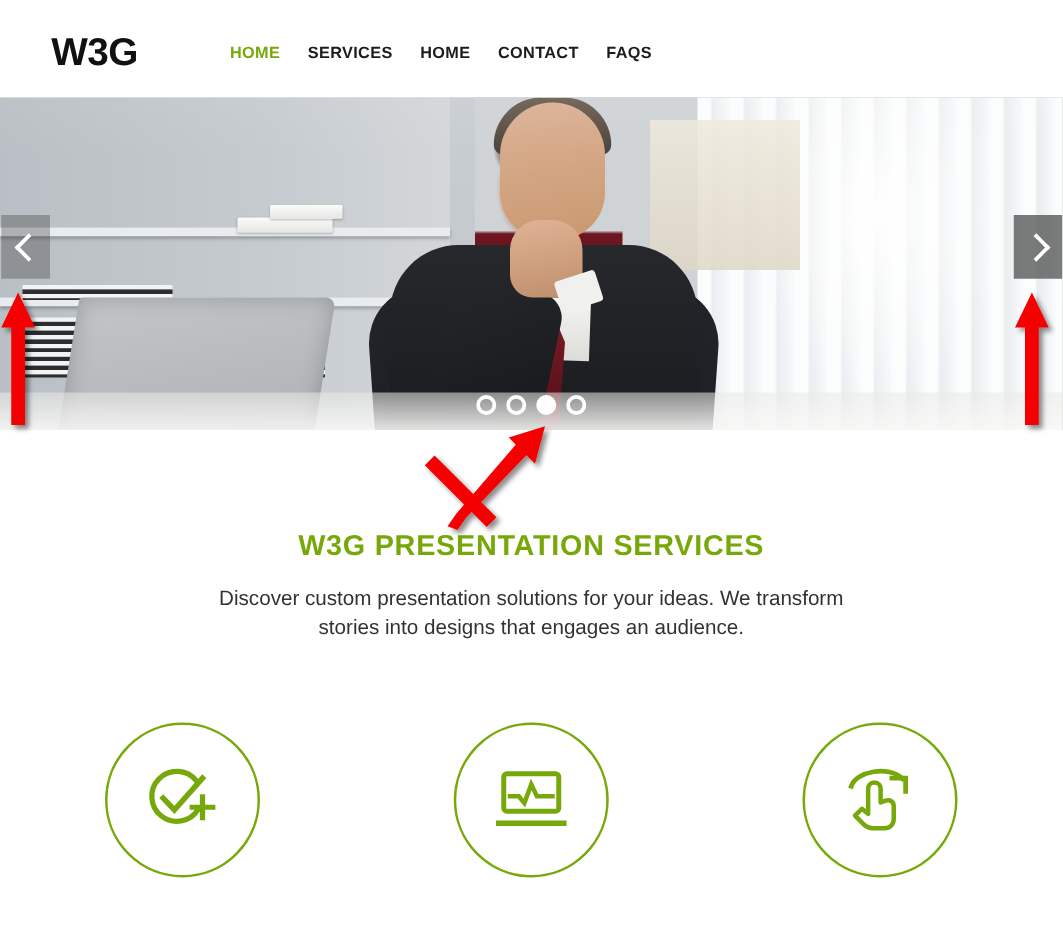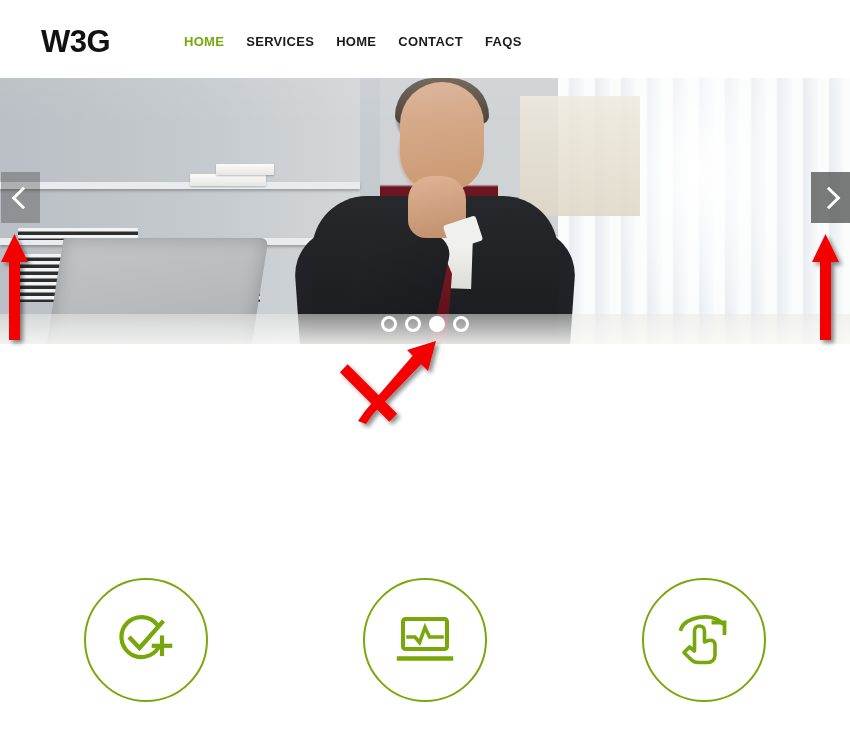--- a/index.html
+++ b/index.html
@@ -449,20 +449,24 @@
     </div>
 
     <div class="dots">
       <span class="dot"></span>
       <span class="dot"></span>
       <span class="dot active"></span>
       <span class="dot"></span>
     </div>
   </div>
 
+  <div class="section">
+    <h2 class="section-title">W3G PRESENTATION SERVICES</h2>
+    <p class="section-desc">Discover custom presentation solutions for your ideas. We transform stories into designs that engages an audience.</p>
+  </div>
 
   <div class="features">
 
     <div class="feature">
       <span>
         <svg width="60" height="56" viewBox="0 0 60 56" fill="none">
           <path d="M41 12.5A20 20 0 1 0 42.5 35.5" stroke="#76a80a" stroke-width="4.2" stroke-linecap="square" fill="none"></path>
           <path d="M14.5 26.5 L23.5 36 L46 10.5" stroke="#76a80a" stroke-width="4.4" stroke-linecap="square" stroke-linejoin="miter" fill="none"></path>
           <path d="M46 25.5 L46 42" stroke="#76a80a" stroke-width="4.2" stroke-linecap="square"></path>
           <path d="M37.8 33.8 L54.2 33.8" stroke="#76a80a" stroke-width="4.2" stroke-linecap="square"></path>

